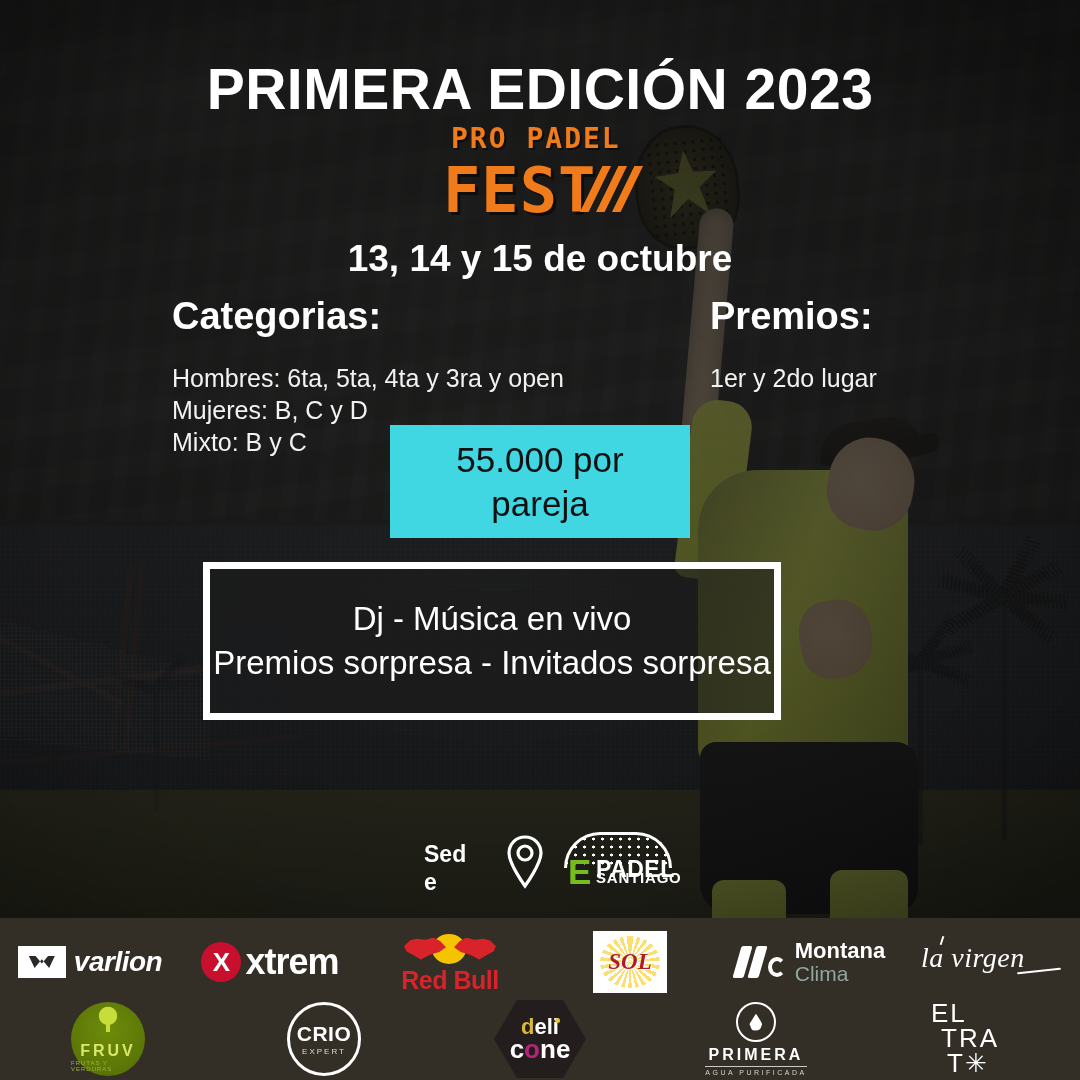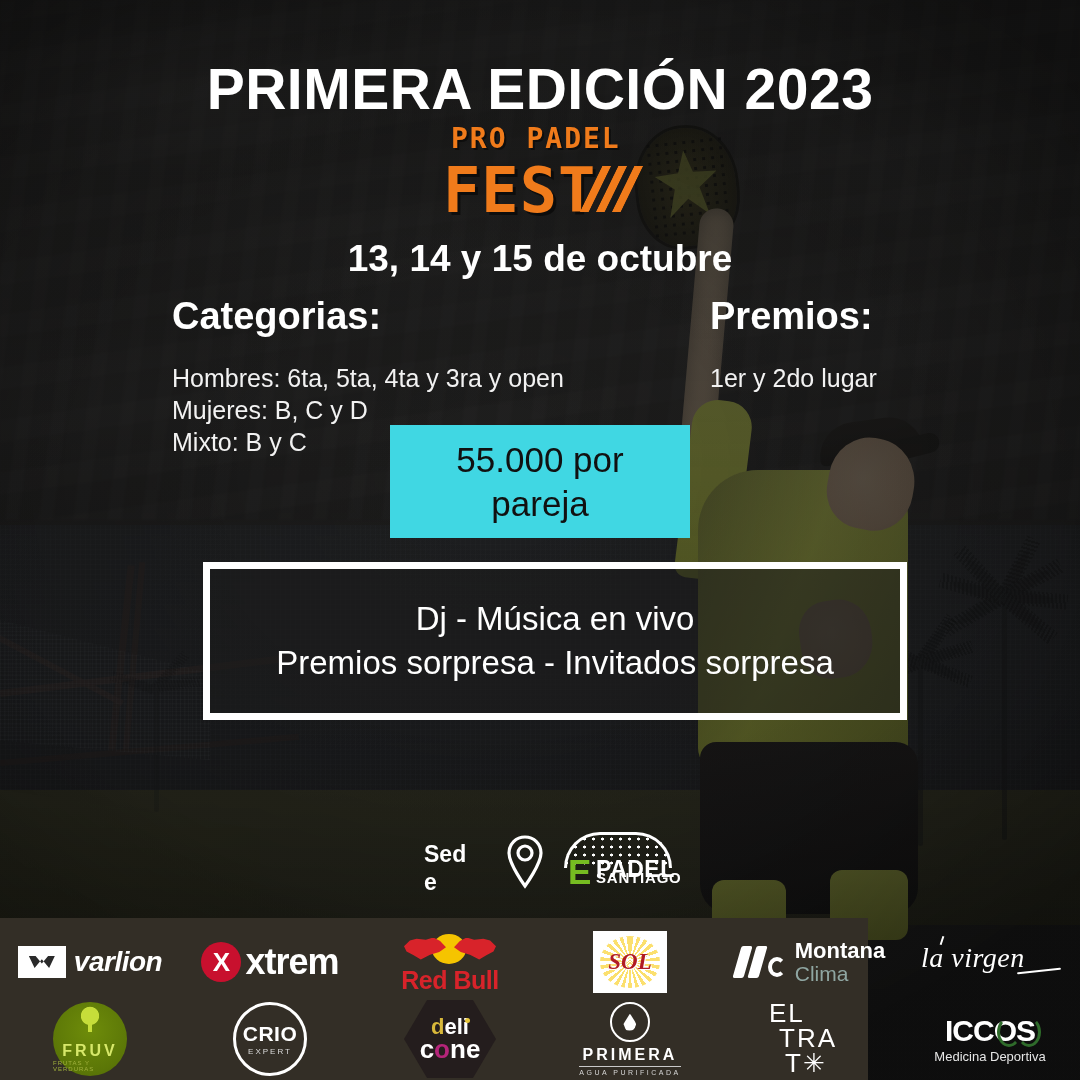--- a/index.html
+++ b/index.html
@@ -247,21 +247,21 @@
   .price-box {
     position:absolute; left:390px; top:425px; width:300px; height:113px;
     background:#40D7E3;
     display:flex; align-items:center; justify-content:center;
   }
   .price-box span {
     color:#111; font-size:35px; line-height:44px; text-align:center; font-weight:400;
   }
 
   .extras-box {
-    position:absolute; left:203px; top:562px; width:704px; height:158px;
+    position:absolute; left:203px; top:562px; width:578px; height:158px;
     border:7px solid #fff;
     background:rgba(28,28,28,.52);
     display:flex; flex-direction:column; align-items:center; justify-content:center;
     gap:6px;
   }
   .extras-box span {
     color:#fff; font-size:33px; font-weight:300; white-space:nowrap;
   }
 
   .address-box {
@@ -299,21 +299,21 @@
     position:absolute; left:32px; top:24px;
     color:#fff; font-size:23px; font-weight:bold; letter-spacing:.5px;
   }
   .epadel-santiago {
     position:absolute; left:32px; top:37px;
     color:#fff; font-size:15px; font-weight:bold; letter-spacing:.8px;
   }
 
   
   .sponsors {
-    position:absolute; left:0; top:918px; width:868px; height:162px;
+    position:absolute; left:0; top:918px; width:1080px; height:162px;
     background:#332E26;
   }
   .sp-row { position:absolute; left:0; width:1080px; display:flex; align-items:center; }
   .sp-row-1 { top:6px; height:76px; }
   .sp-row-2 { top:82px; height:78px; }
   .sp-cell { flex:1; display:flex; align-items:center; justify-content:center; height:100%; }
 
   
   .varlion { display:flex; align-items:center; gap:8px; }
   .varlion-mark {
@@ -707,27 +707,18 @@
         </div>
 
         <div class="sp-cell">
           <div class="eltrat">
             <span class="et-1">EL</span>
             <span class="et-2">TRA</span>
             <span class="et-3">T✳</span>
           </div>
         </div>
 
-        <div class="sp-cell">
-          <div class="iccos">
-            <div class="ic-word">
-              <span>ICCOS</span>
-              <span class="ic-laurel"></span>
-            </div>
-            <div class="ic-sub">Medicina Deportiva</div>
-          </div>
-        </div>
 
       </div>
     </div>
 
   </div>
 </div>
 
 </body></html>

